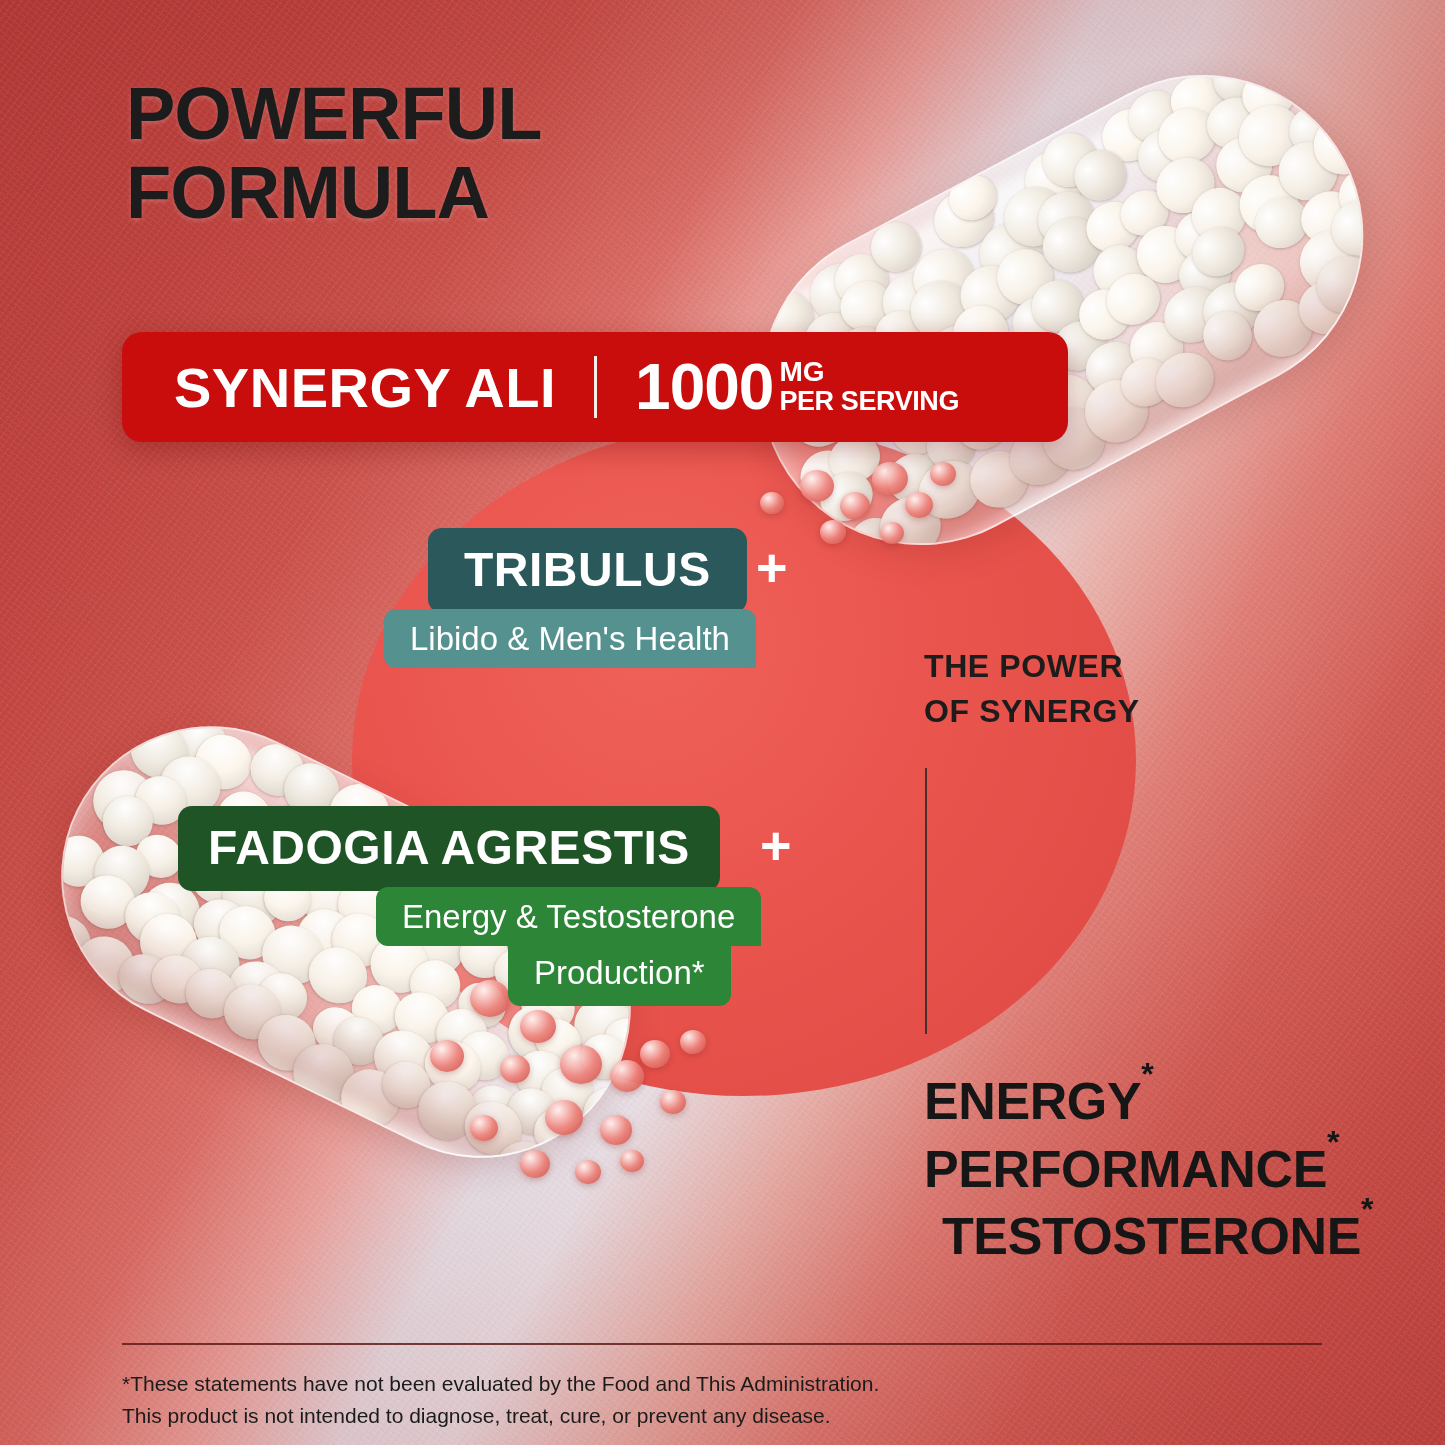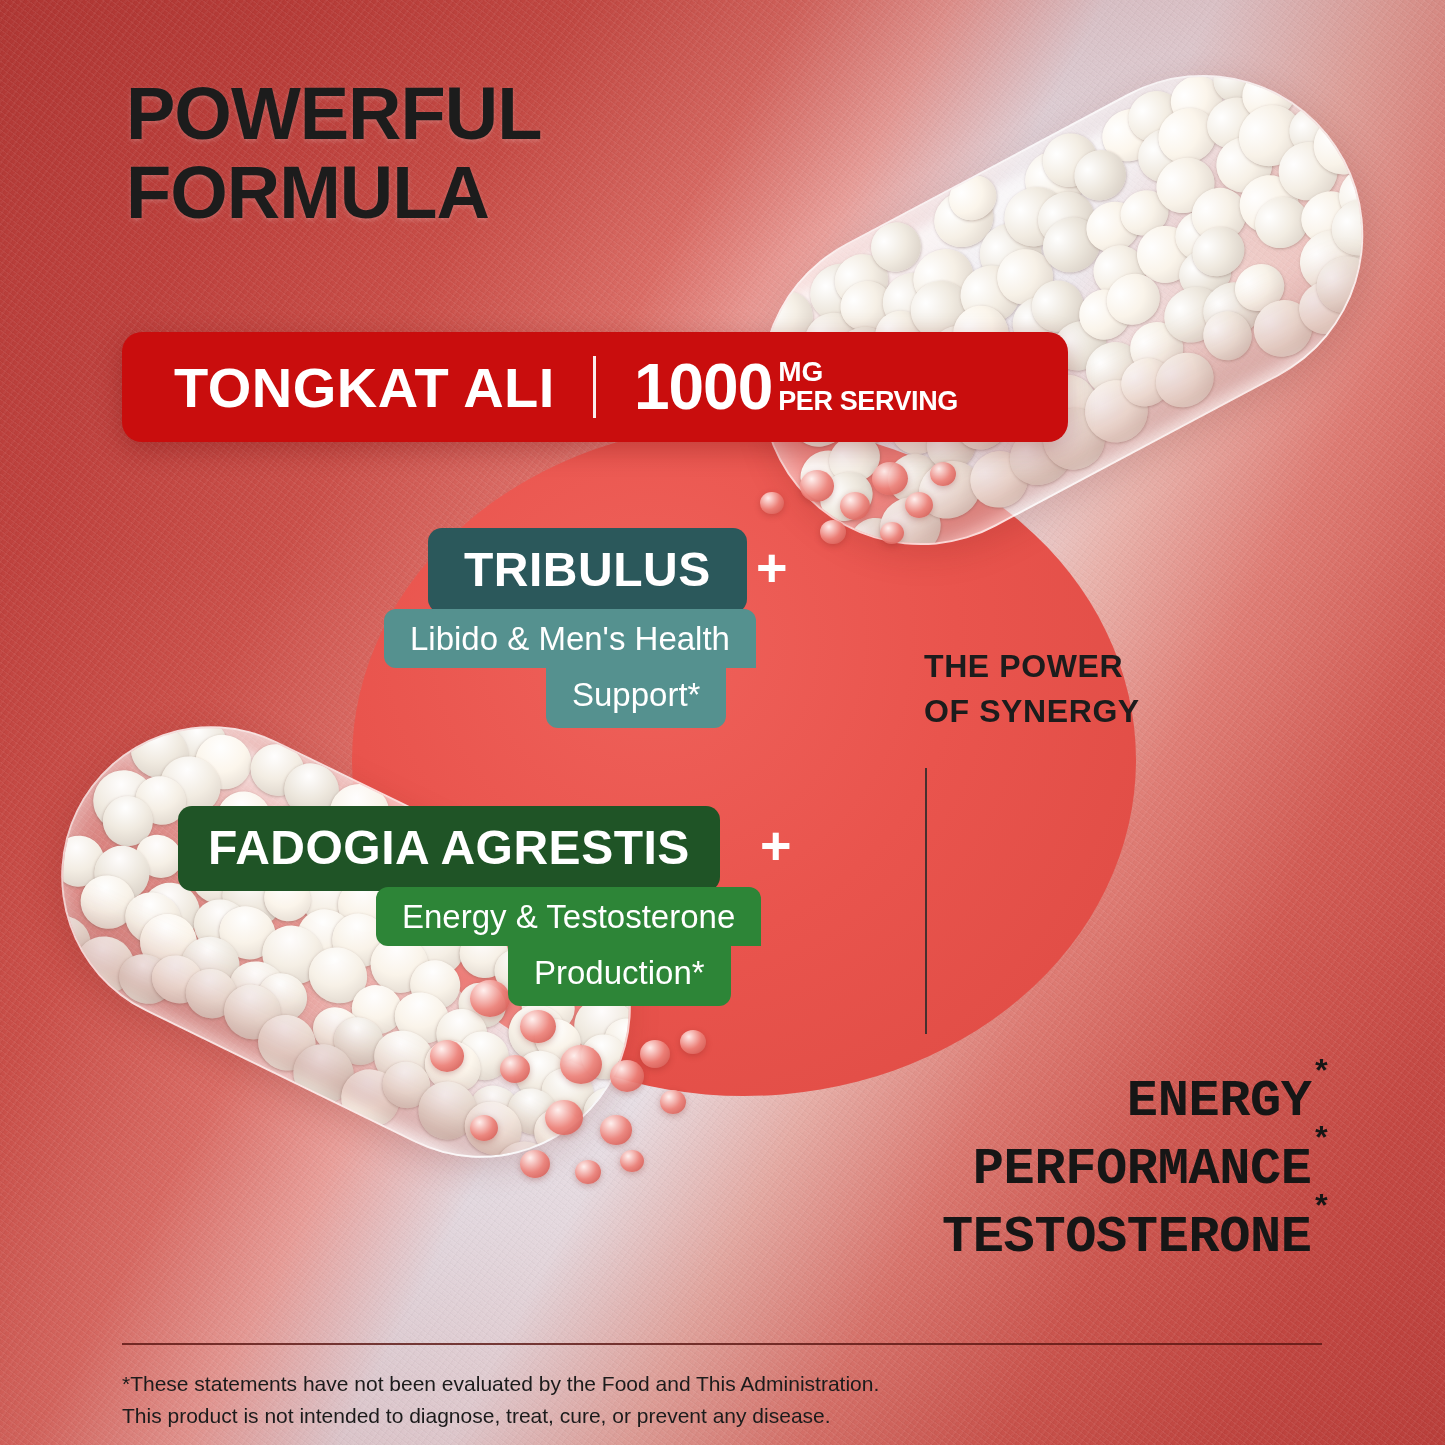--- a/index.html
+++ b/index.html
@@ -208,22 +208,21 @@
     background:#2a2a2a;opacity:.85;
   }
   .syn-body{
     position:absolute;left:964px;top:822px;width:318px;
     font-size:27px;line-height:1.60;color:#1f1f1f;
   }
 
   
   .benefits{
     position:absolute;left:924px;top:1068px;
-    text-align:right;
-    font-family:Liberation Mono, monospace;
+    text-align:left;
   }
   .benefit{
     font-size:52px;font-weight:bold;line-height:1.30;
     color:#161616;letter-spacing:-.4px;text-transform:uppercase;
     white-space:nowrap;
   }
   .benefit sup{font-size:.62em;font-weight:bold;top:-.48em;position:relative;}
   #b-energy{margin-left:0;}
   #b-performance{margin-left:0;}
   #b-testosterone{margin-left:18px;}
@@ -507,36 +506,35 @@
       <div class="pill" style="position: absolute; left: 880px; top: 522px; width: 24px; height: 22.32px; background: radial-gradient(circle at 34% 28%, rgba(255, 240, 238, 0.96) 0%, rgba(236, 128, 120, 0.92) 52%, rgba(203, 80, 73, 0.95) 100%); box-shadow: rgba(130, 35, 30, 0.3) 0px 2px 6px;"></div>
       <div class="pill" style="position: absolute; left: 930px; top: 462px; width: 26px; height: 24.18px; background: radial-gradient(circle at 34% 28%, rgba(255, 240, 238, 0.96) 0%, rgba(236, 128, 120, 0.92) 52%, rgba(203, 80, 73, 0.95) 100%); box-shadow: rgba(130, 35, 30, 0.3) 0px 2px 6px;"></div>
     </div>
 
   <div class="headline">
     <div>POWERFUL</div>
     <div>FORMULA</div>
   </div>
 
   <div class="banner">
-    <div class="banner-name">TONGKAT ALI</div>
+    <div class="banner-name">SYNERGY ALI</div>
     <div class="banner-div"></div>
     <div class="banner-dose">
       <span class="dose-num">1000</span>
       <span class="dose-unit">
         <span class="u1">MG</span><br>
         <span class="u2">PER SERVING</span>
       </span>
     </div>
   </div>
 
   <div class="ing" id="tribulus">
     <div class="ing-title">TRIBULUS</div>
     <div class="subwrap">
       <span class="ing-sub-line l1">Libido &amp; Men's Health</span>
-      <span class="ing-sub-line l2">Support*</span>
     </div>
   </div>
   <div class="plus" id="plus-tribulus">+</div>
 
   <div class="ing" id="fadogia">
     <div class="ing-title">FADOGIA AGRESTIS</div>
     <div class="subwrap">
       <span class="ing-sub-line l1">Energy &amp; Testosterone</span>
       <span class="ing-sub-line l2">Production*</span>
     </div>

